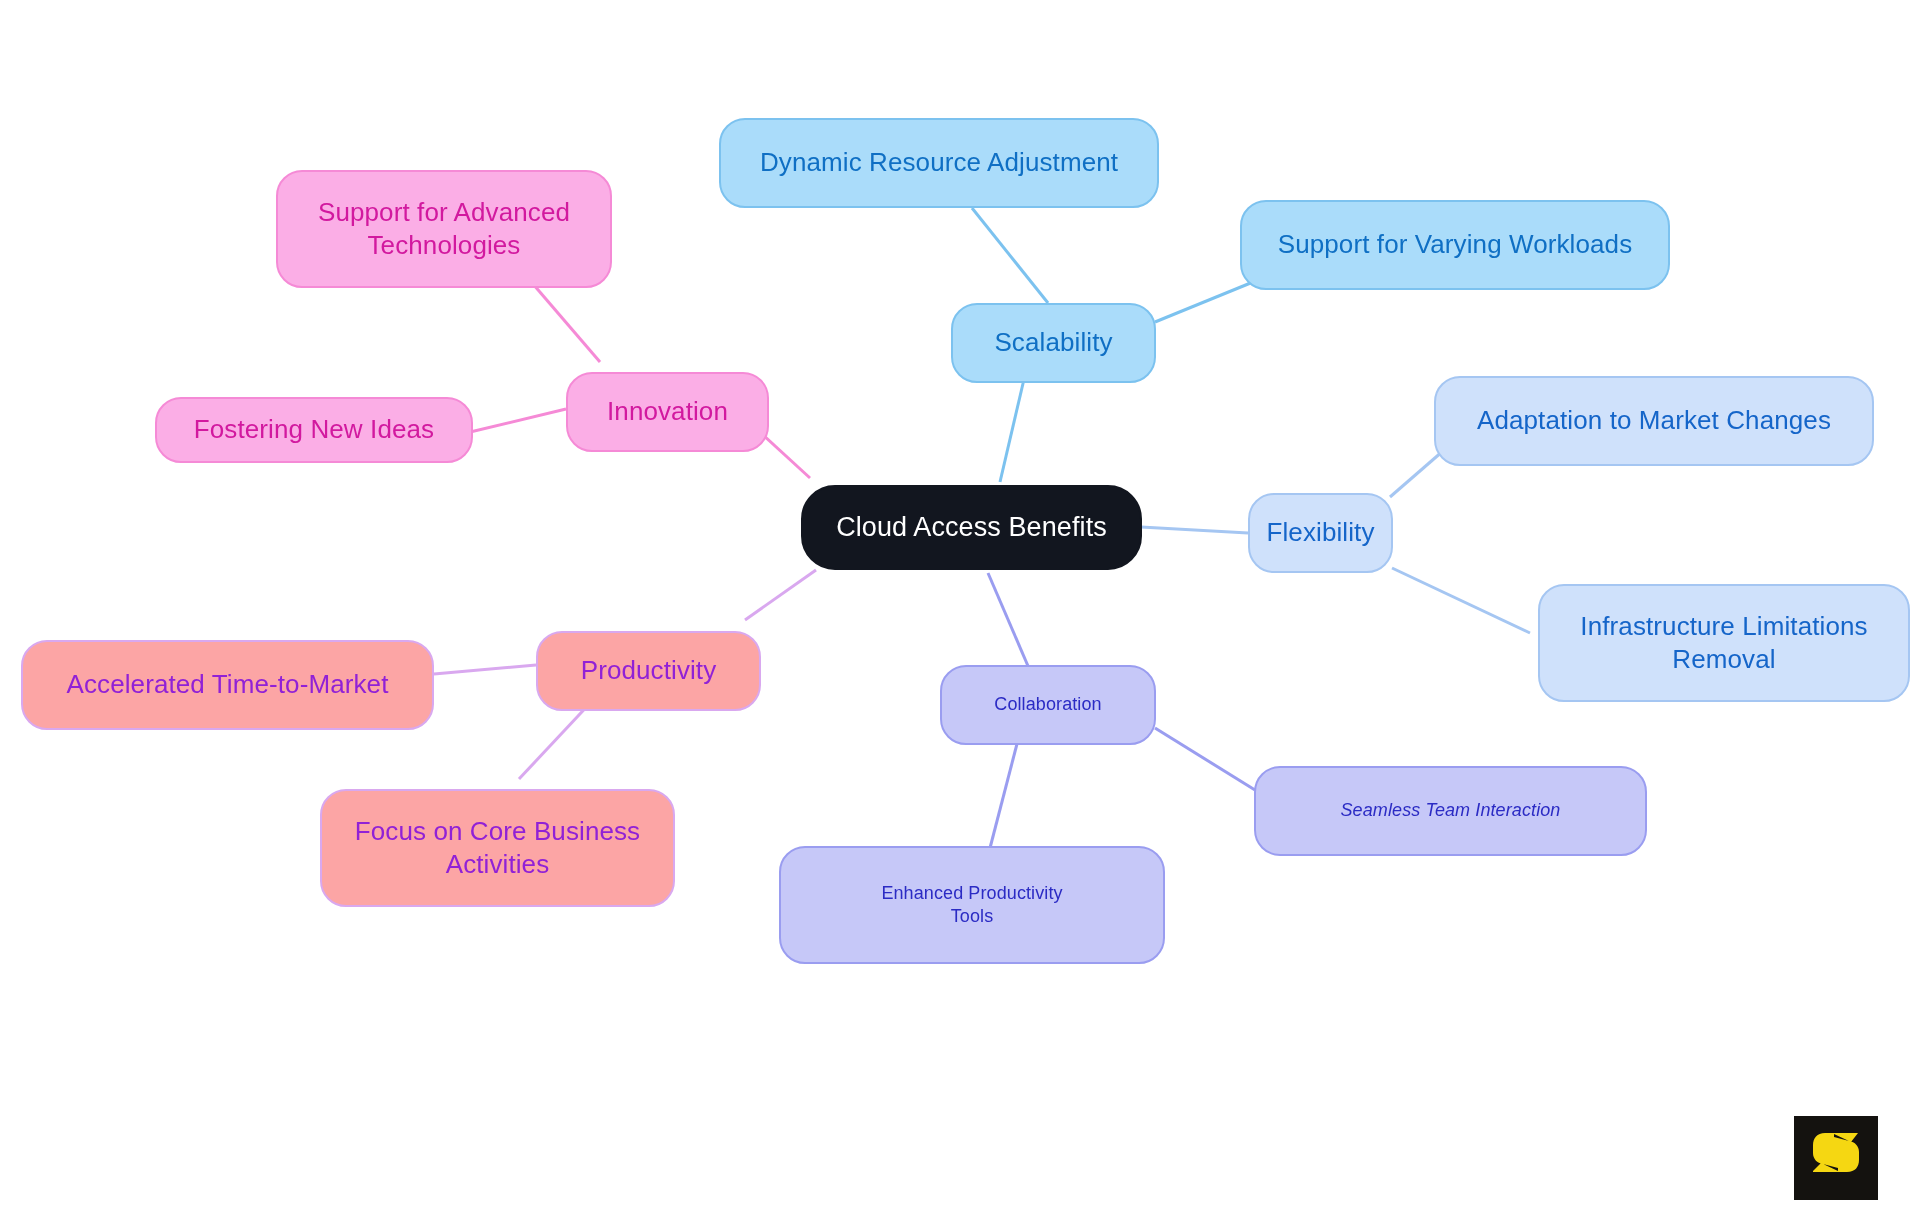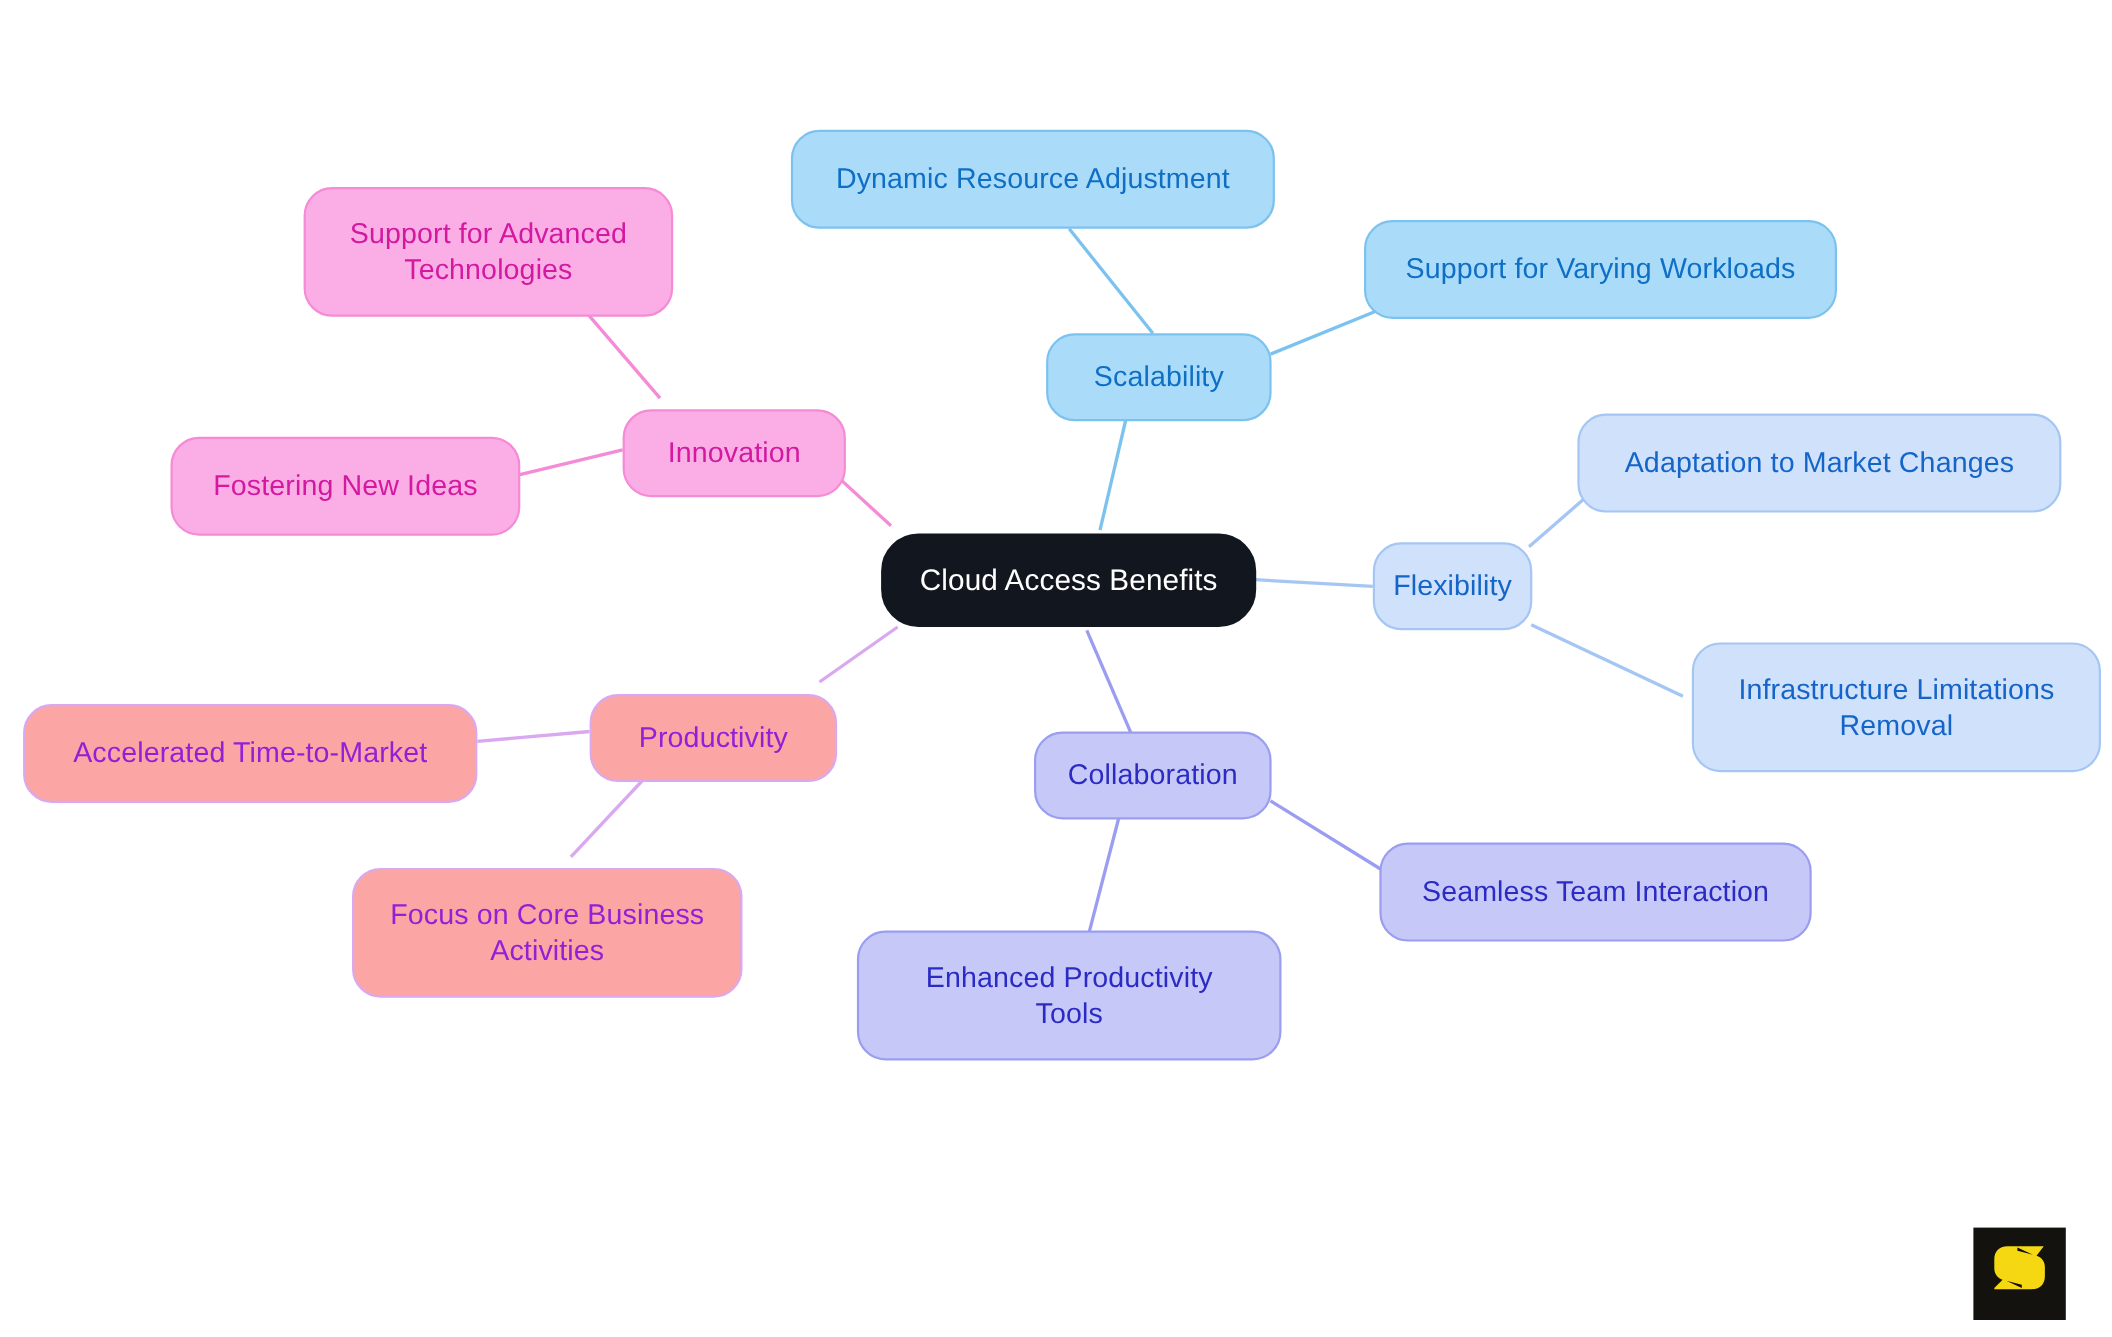--- a/index.html
+++ b/index.html
@@ -67,21 +67,21 @@
     background: #cfe1fb;
     border-color: #a5c6f2;
     color: #1565c9;
     font-size: 26px;
   }
 
   .node-collaboration {
     background: #c6c8f8;
     border-color: #9a9df0;
     color: #2b2bc4;
-    font-size: 26px;
+    font-size: 18px;
   }
 
   .node-productivity {
     background: #fca5a5;
     border-color: #d9a8ef;
     color: #9121d6;
     font-size: 26px;
     margin-top: 12px;
   }
 
@@ -153,38 +153,38 @@
 
   <div class="node node-flexibility" style="left:1248px; top:493px; width:145px; height:80px;">Flexibility</div>
 
   <div class="node node-flexibility" style="left:1434px; top:376px; width:440px; height:90px;">Adaptation to Market Changes</div>
 
   <div class="node node-flexibility" style="left:1538px; top:584px; width:372px; height:118px;">Infrastructure Limitations
 Removal</div>
 
   <div class="node node-collaboration" style="left:940px; top:665px; width:216px; height:80px;">Collaboration</div>
 
-  <div class="node node-collaboration" style="left:1254px; top:766px; width:393px; height:90px;">Seamless Team Interaction</div>
+  <div class="node node-collaboration" style="left:1254px; top:766px; width:393px; height:90px;font-style:italic;">Seamless Team Interaction</div>
 
   <div class="node node-collaboration" style="left:779px; top:846px; width:386px; height:118px;">Enhanced Productivity
 Tools</div>
 
   <div class="node node-productivity" style="left:536px; top:619px; width:225px; height:80px;">Productivity</div>
 
   <div class="node node-productivity" style="left:21px; top:628px; width:413px; height:90px;">Accelerated Time-to-Market</div>
 
   <div class="node node-productivity" style="left:320px; top:777px; width:355px; height:118px;">Focus on Core Business
 Activities</div>
 
   <div class="node node-innovation" style="left:566px; top:360px; width:203px; height:80px;margin-top:12px;">Innovation</div>
 
   <div class="node node-innovation" style="left:276px; top:170px; width:336px; height:118px;">Support for Advanced
 Technologies</div>
 
-  <div class="node node-innovation" style="left:155px; top:397px; width:318px; height:90px;">Fostering New Ideas</div>
+  <div class="node node-innovation" style="left:155px; top:397px; width:318px; height:66px;">Fostering New Ideas</div>
 
   <div id="brand-badge">
     <svg width="50" height="54" viewBox="0 0 50 54">
       <path d="M47 2 L14 2 C6 2 2 7 2 14 L2 22 C2 28 6 32 12 33 L27 37 L27 40 L10 32 L2 40 L2 41 L36 41 C44 41 48 36 48 29 L48 21 C48 15 44 11 38 10 L23 6 L23 3 L40 11 Z" fill="#f5d712"></path>
     </svg>
   </div>
 
 </div>
 
 </body></html>

